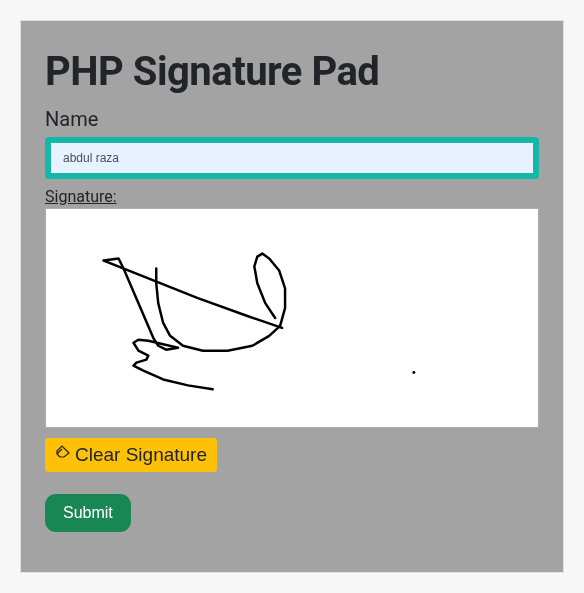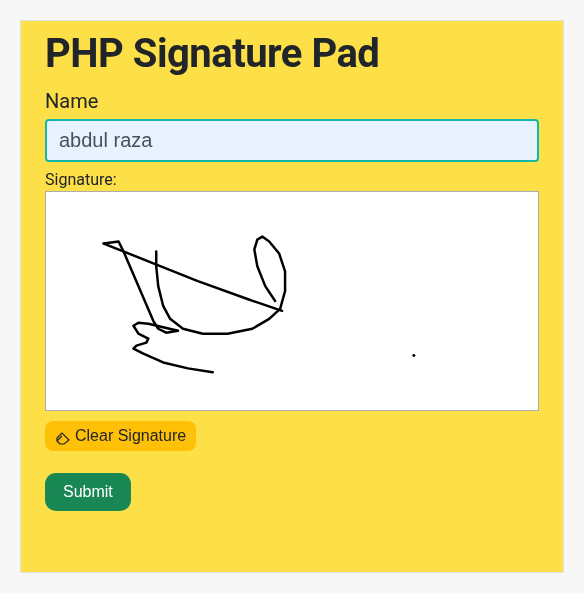--- a/index.html
+++ b/index.html
@@ -8,77 +8,78 @@
       padding: 0;
     }
     body {
       font-family: -apple-system, BlinkMacSystemFont, "Segoe UI", Roboto, "Helvetica Neue", Arial, sans-serif;
       background: #f7f7f7;
       padding: 20px;
       width: 584px;
       height: 593px;
     }
     .card {
-      background: #fde047;
+      background: #a3a3a3;
       border: 1px solid #e0e0e0;
-      padding: 9px 24px 24px 24px;
+      padding: 27px 24px 24px 24px;
       width: 100%;
       height: 100%;
     }
     .title {
       font-size: 40px;
       font-weight: 700;
       color: #212529;
       margin-bottom: 12px;
       letter-spacing: -0.5px;
     }
     .label {
       font-size: 20px;
       color: #212529;
       margin-bottom: 6px;
       display: block;
     }
     .text-input {
       width: 100%;
       padding: 8px 12px;
-      font-size: 20px;
+      font-size: 12px;
       color: #495057;
       background: #e7f1ff;
-      border: 2px solid #14b8a6;
+      border: 6px solid #14b8a6;
       border-radius: 4px;
       outline: none;
       margin-bottom: 8px;
     }
     .sig-label {
       font-size: 16px;
       color: #212529;
       margin-bottom: 2px;
       display: block;
+      text-decoration: underline;
     }
     .signature-box {
       width: 100%;
       height: 220px;
       border: 1px solid #adadad;
       background: #fff;
       position: relative;
       margin-bottom: 10px;
     }
     .signature-svg {
       width: 100%;
       height: 100%;
     }
     .clear-btn {
       display: inline-flex;
-      align-items: flex-end;
+      align-items: flex-start;
       background: #ffc107;
       color: #212529;
       border: none;
       padding: 6px 10px;
-      font-size: 16px;
-      border-radius: 8px;
+      font-size: 19px;
+      border-radius: 3px;
       cursor: pointer;
       margin-bottom: 22px;
     }
     .clear-btn .icon {
       margin-right: 4px;
       display: inline-flex;
     }
     .submit-btn {
       background: #198754;
       color: #fff;

